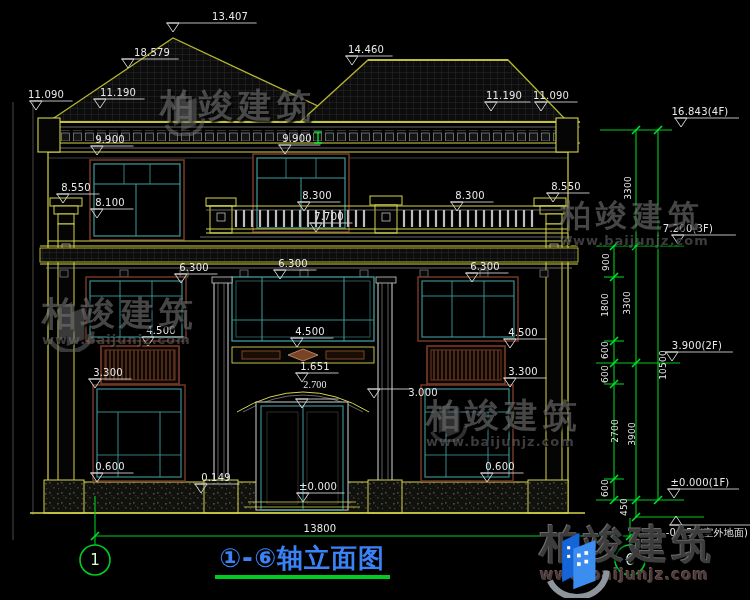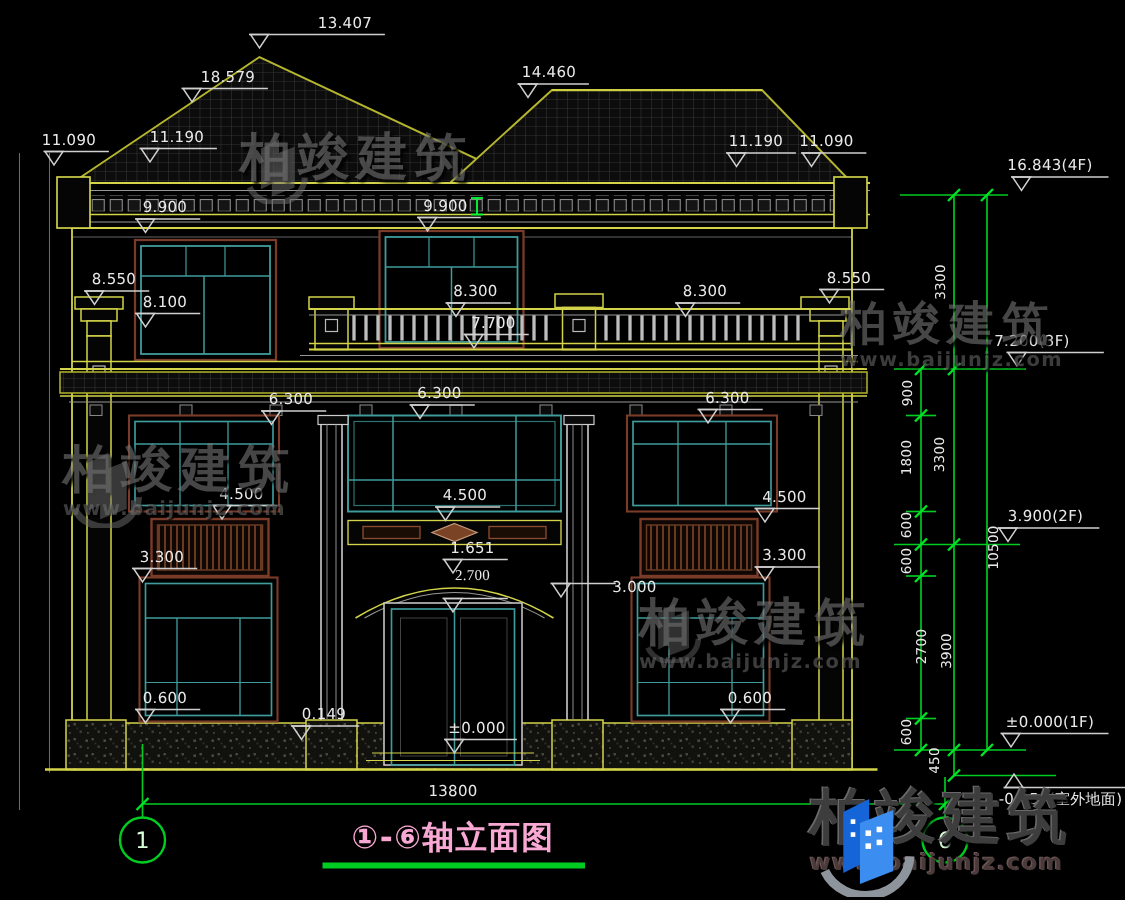--- a/index.html
+++ b/index.html
@@ -3,22 +3,22 @@
 <meta charset="utf-8">
 <style>
   html,body{margin:0;padding:0;background:#000;}
   .stage{position:relative;width:750px;height:600px;background:#000;overflow:hidden;
          font-family:"DejaVu Sans",sans-serif;}
   svg{position:absolute;left:0;top:0;}
   .dim{position:absolute;transform:translate(-50%,-50%);font-size:10px;color:#e9e9e9;
        white-space:nowrap;z-index:6;letter-spacing:.2px;}
   .dim.rot{transform:translate(-50%,-50%) rotate(-90deg);font-size:9px;}
   .axis-num{position:absolute;transform:translate(-50%,-50%);font-size:15px;color:#d9ffd9;z-index:6;}
-  .sheet-title{position:absolute;transform:translate(-50%,-50%);font-size:21px;font-weight:bold;
-       color:#f9a8d4;letter-spacing:1px;z-index:6;white-space:nowrap;}
+  .sheet-title{position:absolute;transform:translate(-50%,-50%);font-size:26px;font-weight:bold;
+       color:#3b82f6;letter-spacing:1px;z-index:6;white-space:nowrap;}
   .wm{position:absolute;display:flex;align-items:center;gap:7px;z-index:8;pointer-events:none;}
   .wm .tx{display:flex;flex-direction:column;}
   .wm .zh{font-size:34px;font-weight:bold;letter-spacing:5px;line-height:1.05;
           color:rgba(128,128,128,.55);text-shadow:2px 2px 2px rgba(0,0,0,.85);white-space:nowrap;font-family:Liberation Serif, serif;}
   .wm .url{font-size:13px;font-weight:bold;letter-spacing:1px;color:rgba(120,120,120,.5);
           text-shadow:1px 1px 1px rgba(0,0,0,.85);white-space:nowrap;}
   .wm.brandmark .zh{font-size:40px;color:#3d3d3d;letter-spacing:4px;
           text-shadow:-1px -1px 0 #6a6a6a,2px 2px 2px #000;}
   .wm.brandmark .url{font-size:15px;color:#4a3a3a;text-shadow:-1px -1px 0 #6a5454,1px 1px 1px #000;}
 </style>
@@ -431,21 +431,21 @@
     <span class="dim" style="left: 315px; top: 384px; font-family: Liberation Serif, serif;">2.700</span>
     <span class="dim" style="left: 110px; top: 466px;">0.600</span>
     <span class="dim" style="left: 500px; top: 466px;">0.600</span>
     <span class="dim" style="left: 216px; top: 477px;">0.149</span>
     <span class="dim" style="left: 318px; top: 486px;">±0.000</span>
     <span class="dim" style="left: 700px; top: 111px;">16.843(4F)</span>
     <span class="dim" style="left: 688px; top: 228px;">7.200(3F)</span>
     <span class="dim" style="left: 697px; top: 345px;">3.900(2F)</span>
     <span class="dim" style="left: 700px; top: 482px;">±0.000(1F)</span>
     <span class="dim" style="left: 707px; top: 533px;">-0.450(室外地面)</span>
-    <span class="dim" style="left: 302px; top: 528px; text-align: center;">13800</span>
+    <span class="dim" style="left: 320px; top: 528px; text-align: center;">13800</span>
     <span class="dim rot" style="left: 628px; top: 188px;">3300</span>
     <span class="dim rot" style="left: 606px; top: 262px;">900</span>
     <span class="dim rot" style="left: 605px; top: 305px;">1800</span>
     <span class="dim rot" style="left: 627px; top: 303px;">3300</span>
     <span class="dim rot" style="left: 605px; top: 350px;">600</span>
     <span class="dim rot" style="left: 605px; top: 374px;">600</span>
     <span class="dim rot" style="left: 663px; top: 365px;">10500</span>
     <span class="dim rot" style="left: 615px; top: 431px;">2700</span>
     <span class="dim rot" style="left: 632px; top: 434px;">3900</span>
     <span class="dim rot" style="left: 605px; top: 488px;">600</span>

